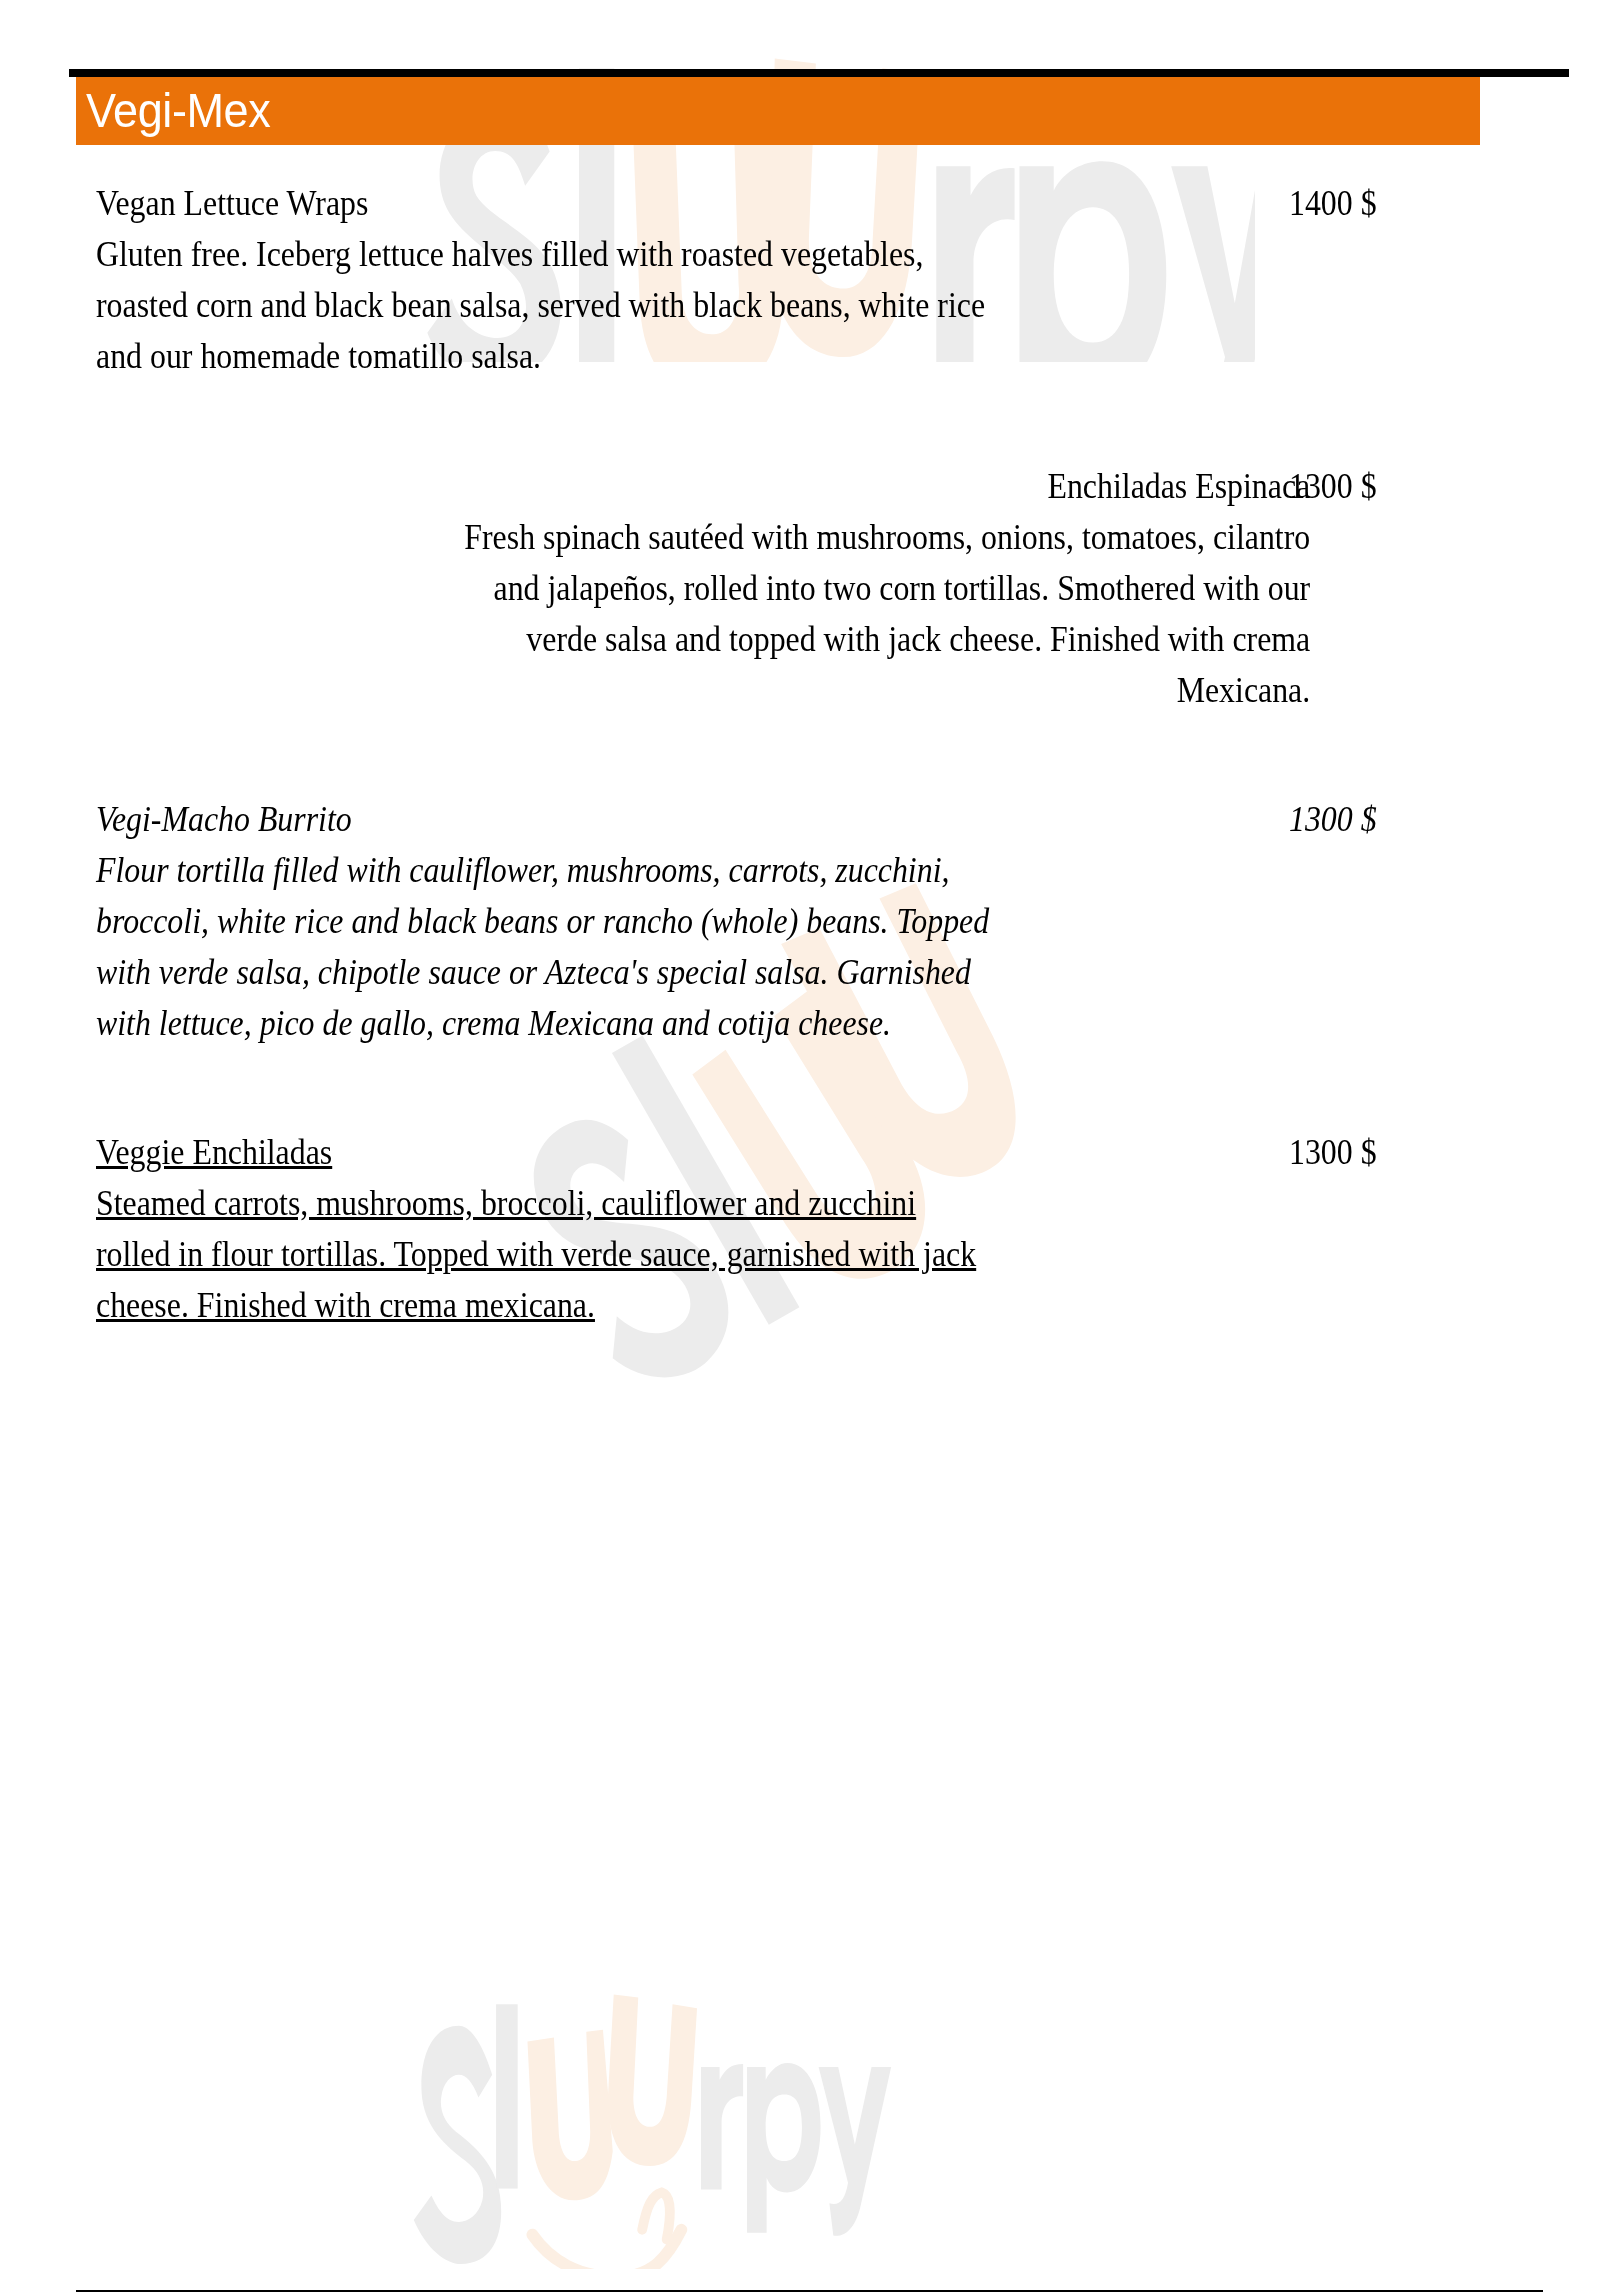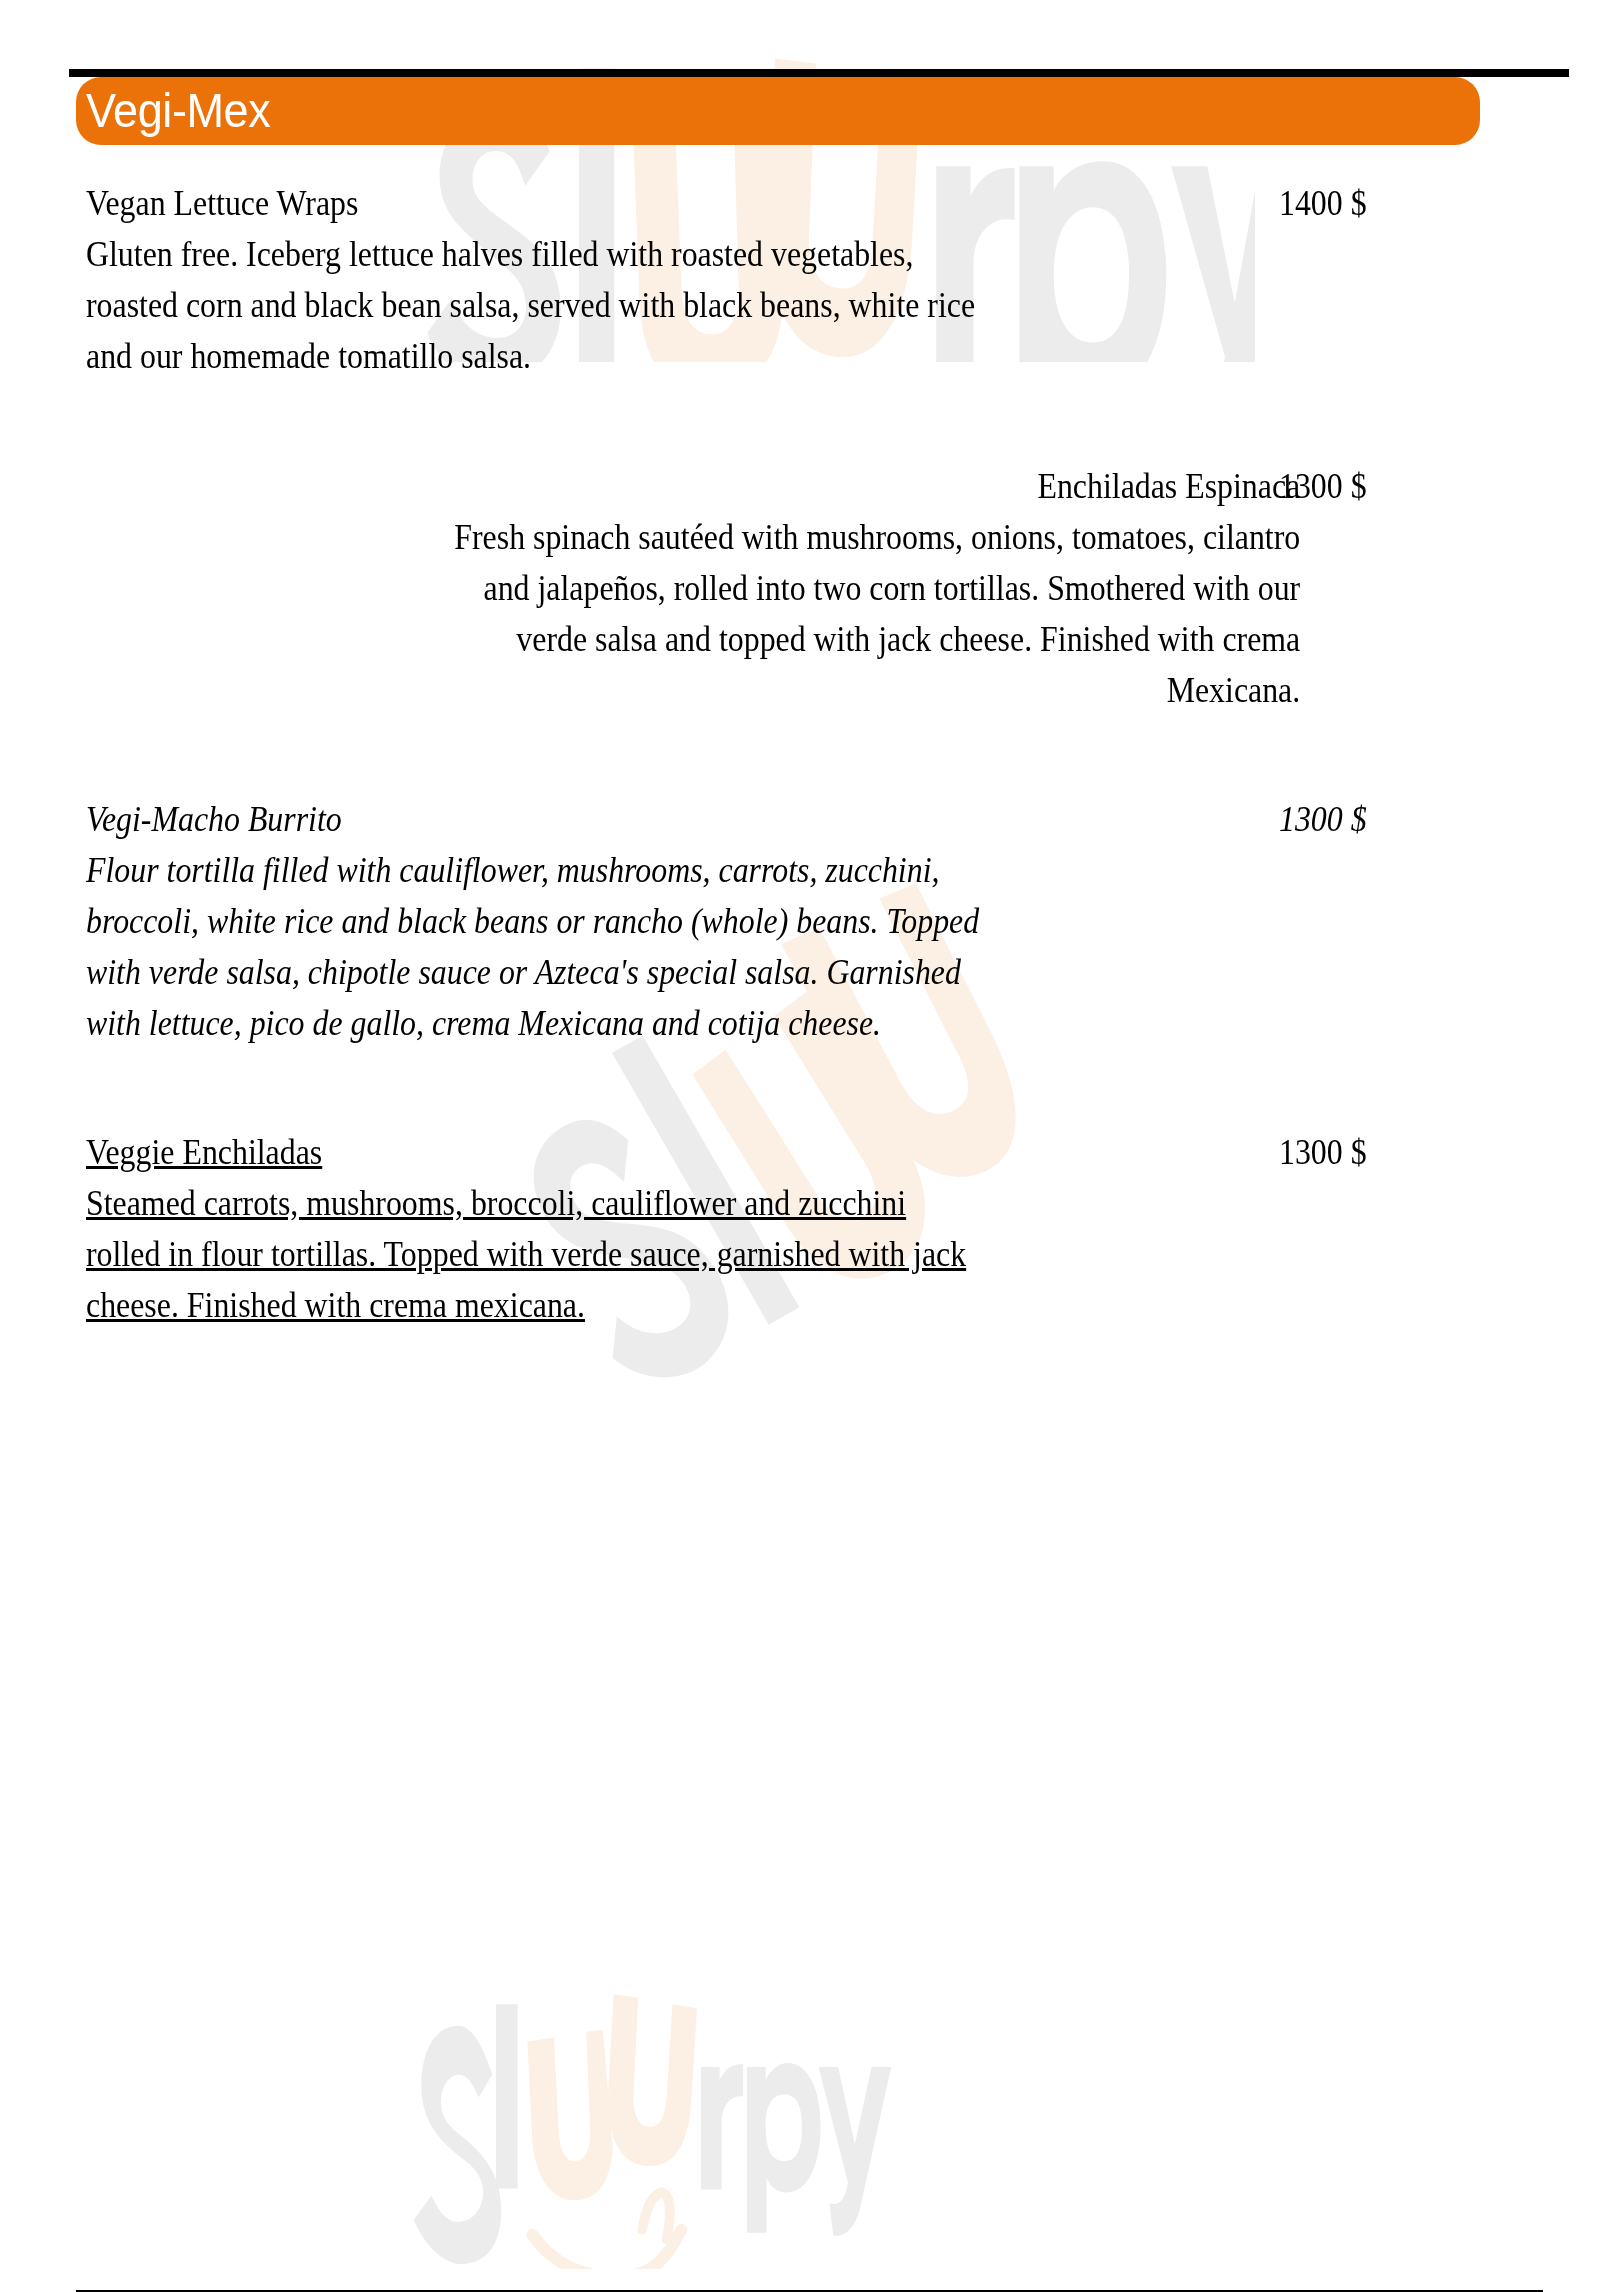--- a/index.html
+++ b/index.html
@@ -23,38 +23,37 @@
       height: 7.8px;
       background: #000000;
     }
     .header-bar {
       position: absolute;
       left: 76px;
       top: 77px;
       width: 1404px;
       height: 68px;
       background: #ea7209;
-      border-radius: 25px;
     }
     .header-title {
       position: absolute;
       left: 9.8px;
       top: 3.9px;
       font-family: "Liberation Sans", "DejaVu Sans", sans-serif;
       font-size: 49px;
       line-height: 59px;
       color: #ffffff;
       letter-spacing: -0.5px;
       transform: scaleX(0.92);
       transform-origin: left center;
       white-space: nowrap;
     }
     .menu-item {
       position: absolute;
-      left: 86px;
+      left: 96px;
       width: 1372px;
     }
     .item-name, .item-desc {
       font-size: 36px;
       line-height: 51px;
       transform: scaleX(0.885);
       transform-origin: left top;
       white-space: nowrap;
     }
     .item-desc-line {

